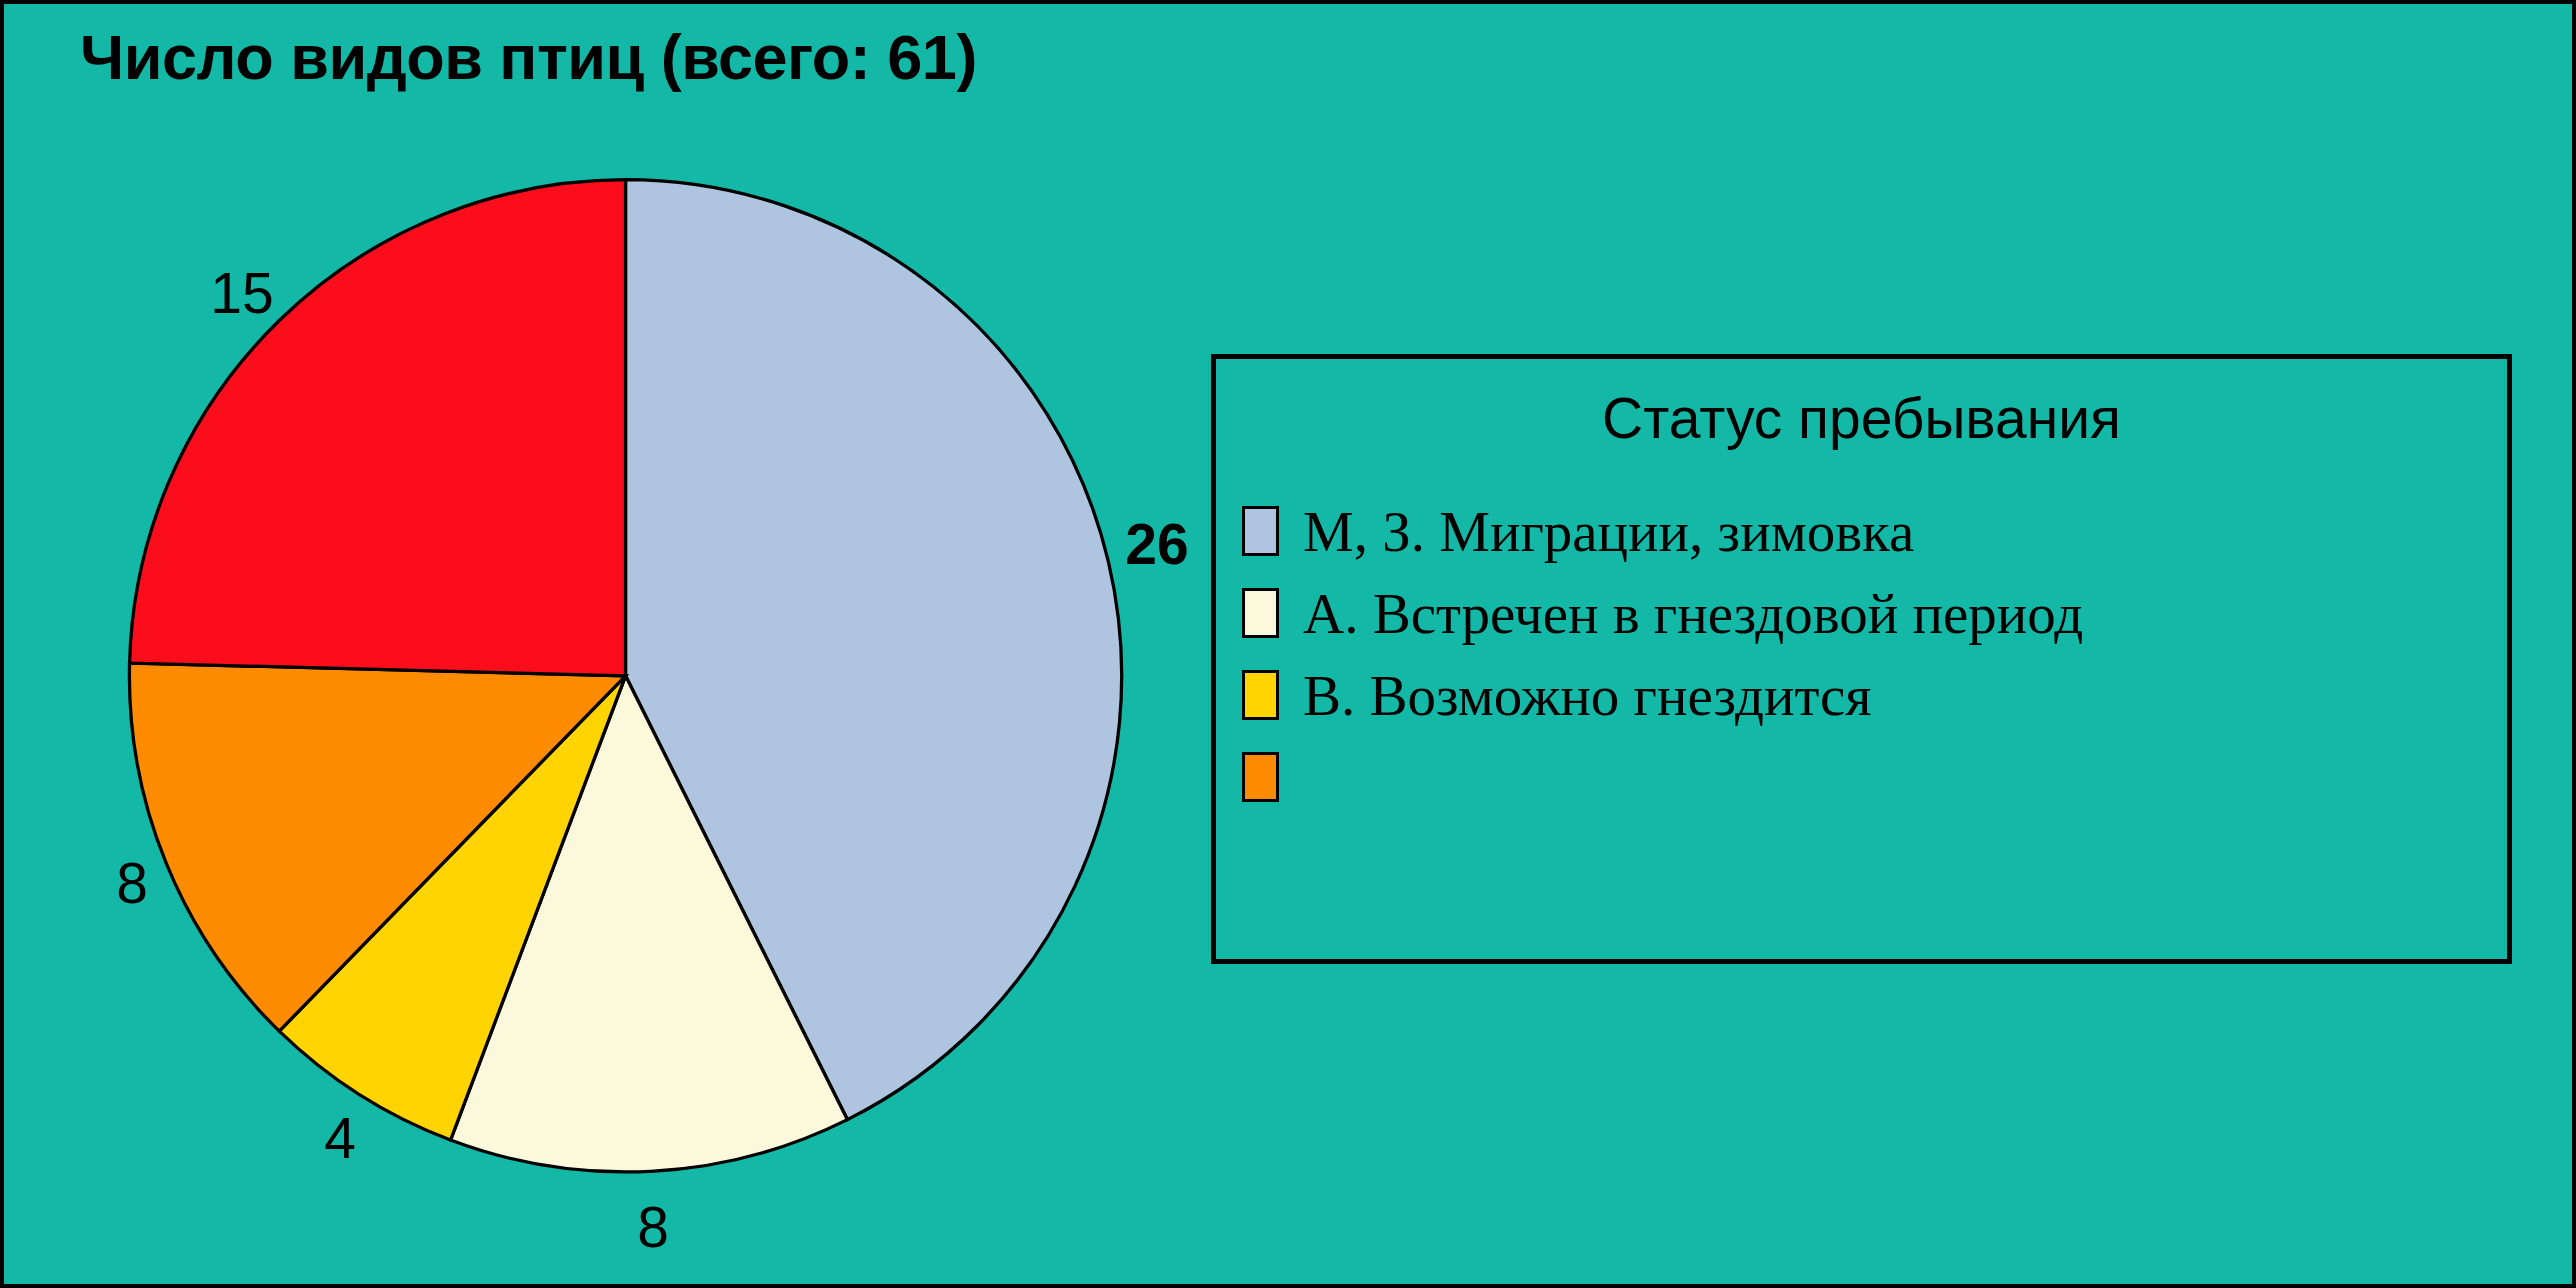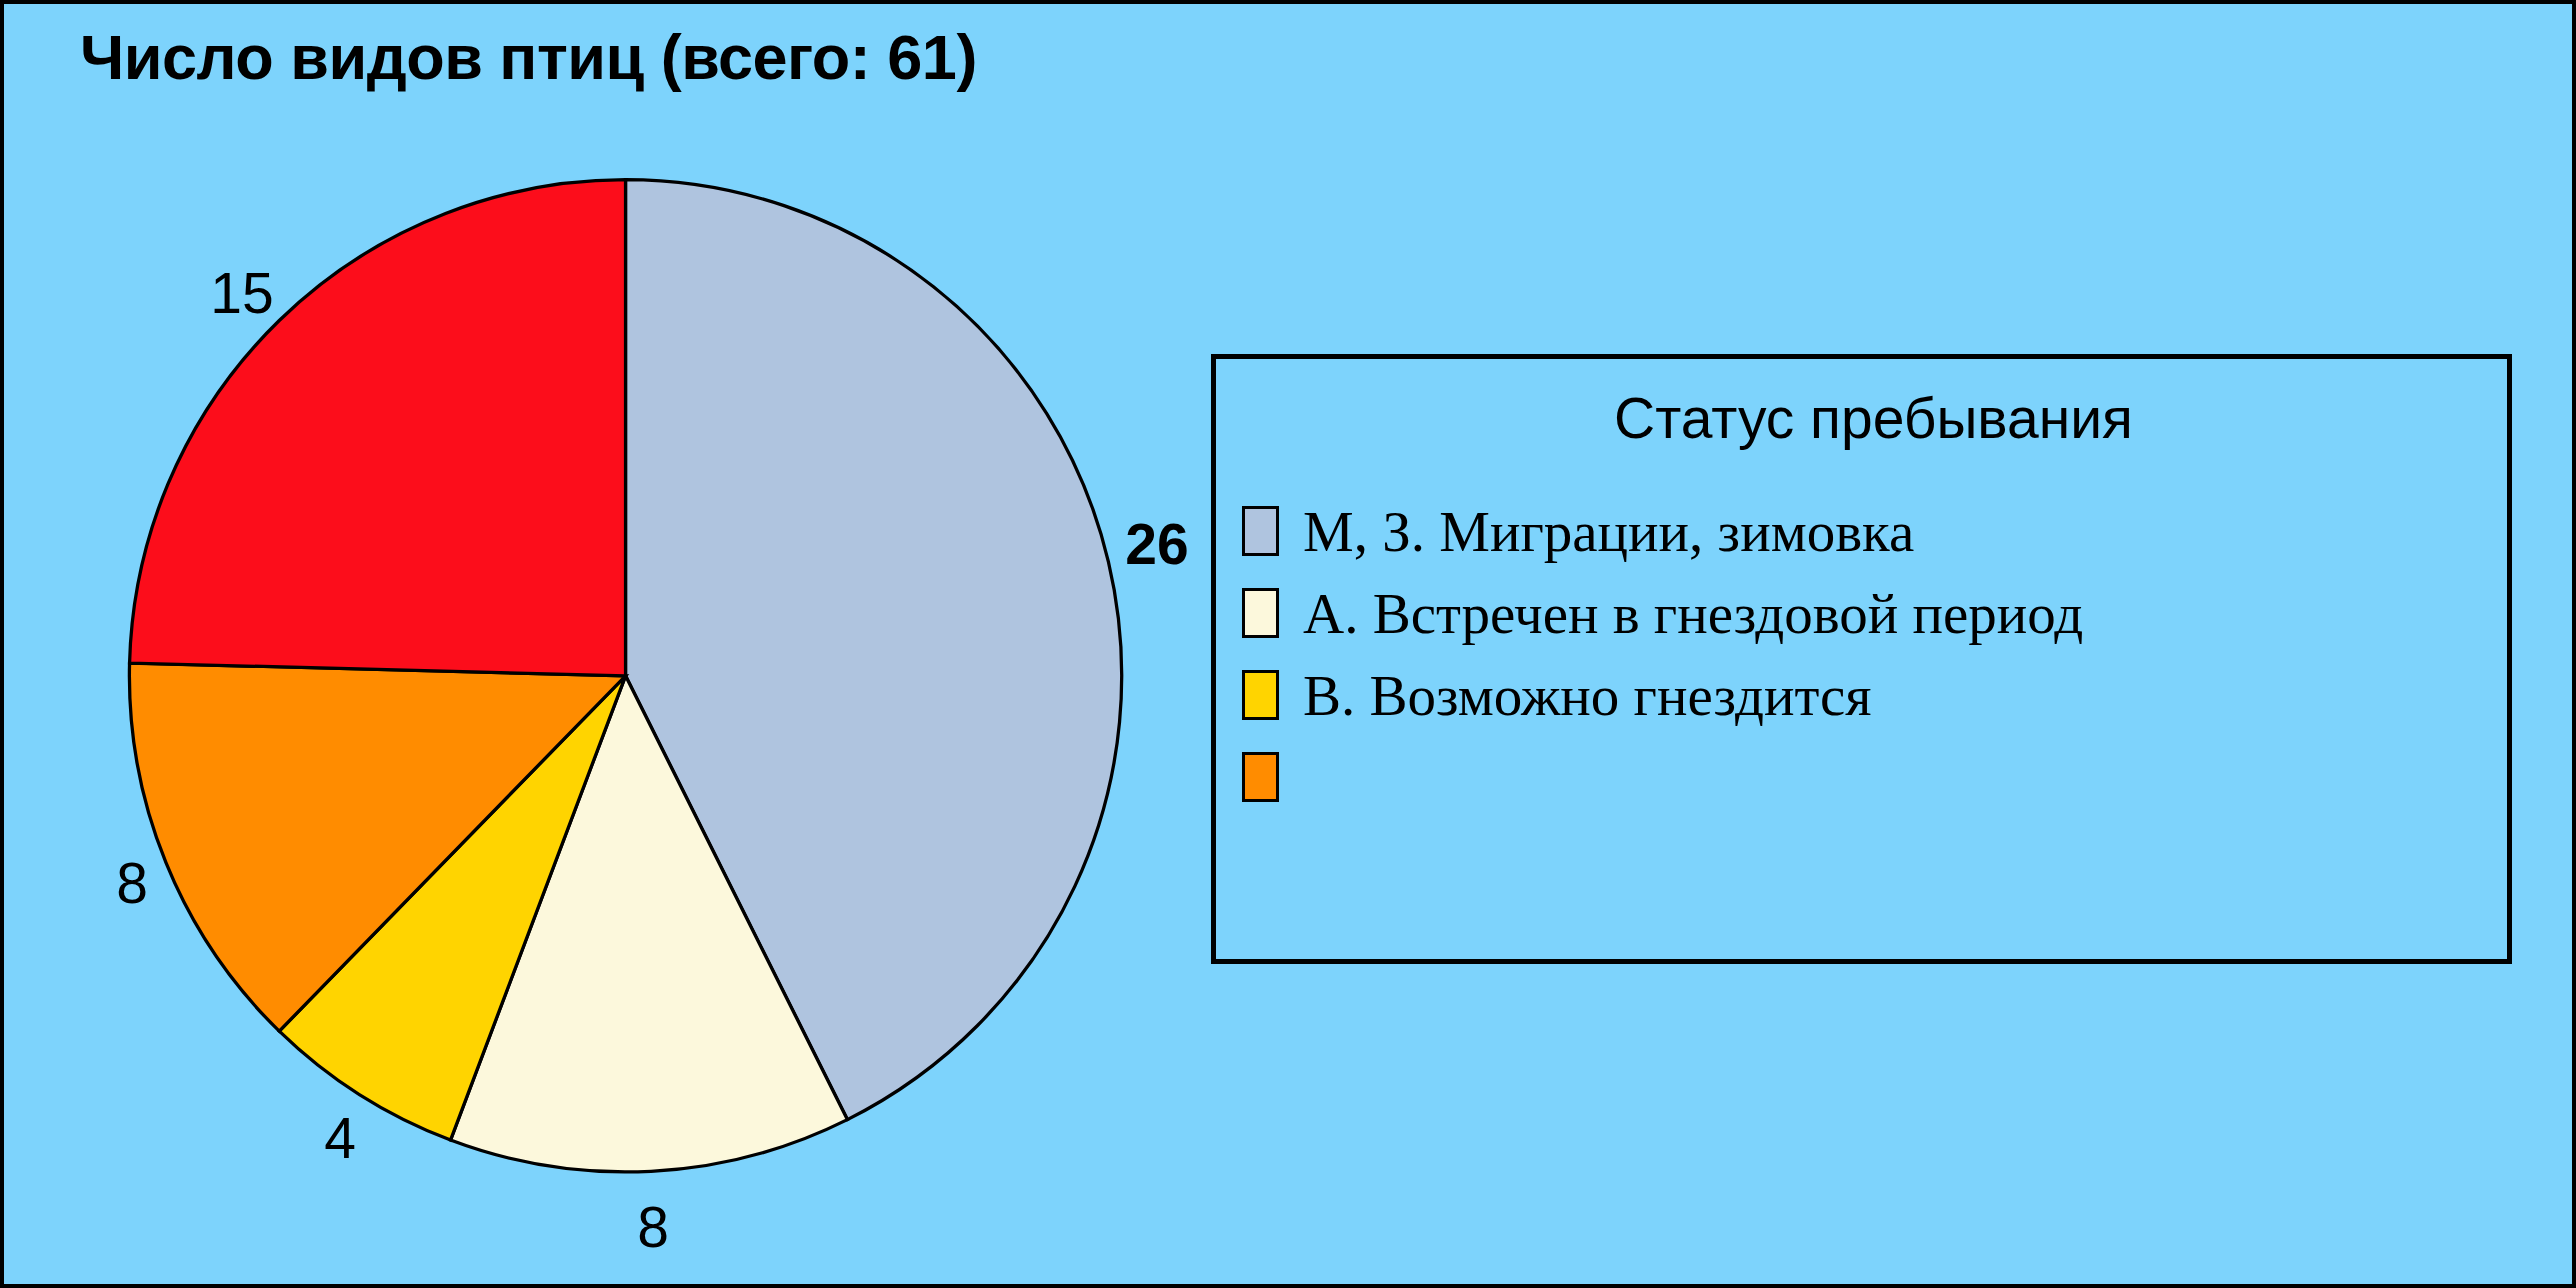--- a/index.html
+++ b/index.html
@@ -8,21 +8,21 @@
     padding: 0;
     background: #ffffff;
   }
   body {
     font-family: "Liberation Sans", sans-serif;
   }
   #canvas {
     position: relative;
     width: 2576px;
     height: 1288px;
-    background: #7dd3fc;
+    background: #14b8a6;
     box-sizing: border-box;
     border: 4.4px solid #000000;
     overflow: hidden;
   }
   #chart-title {
     position: absolute;
     left: 76px;
     top: 17.4px;
     font-size: 63px;
     font-weight: bold;
@@ -61,21 +61,20 @@
   }
   #legend-title {
     position: absolute;
     top: 26px;
     left: 0;
     width: 100%;
     text-align: center;
     font-size: 57px;
     color: #000000;
     white-space: nowrap;
-    padding-left: 12px;
   }
   #legend-items {
     position: absolute;
     top: 131px;
     left: 26px;
     right: 0;
   }
   .legend-item {
     display: flex;
     align-items: center;

